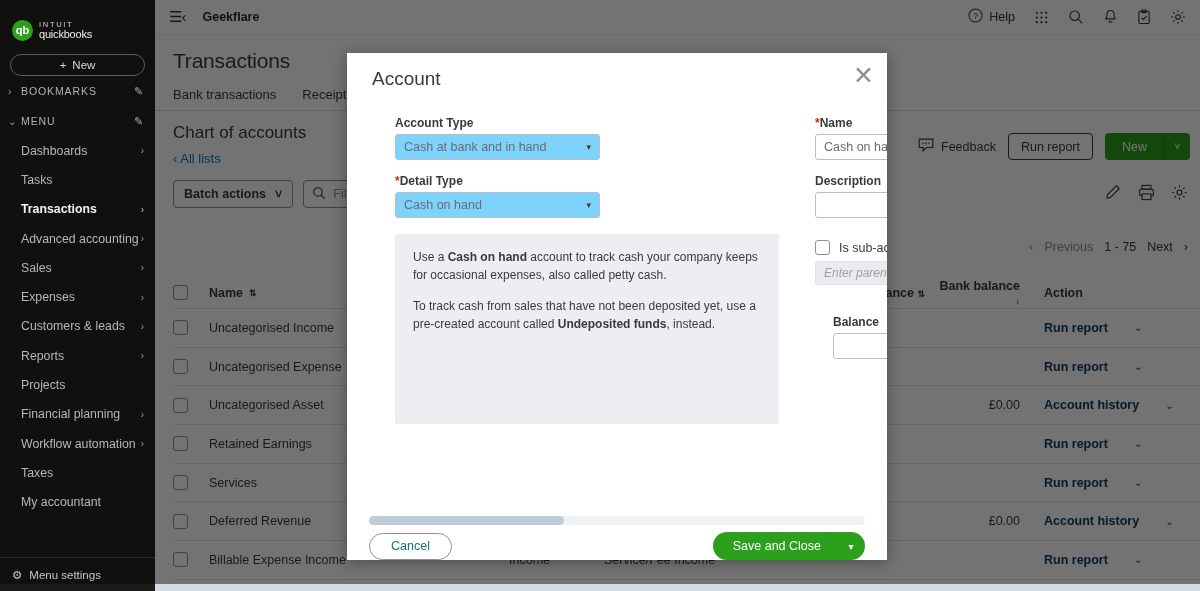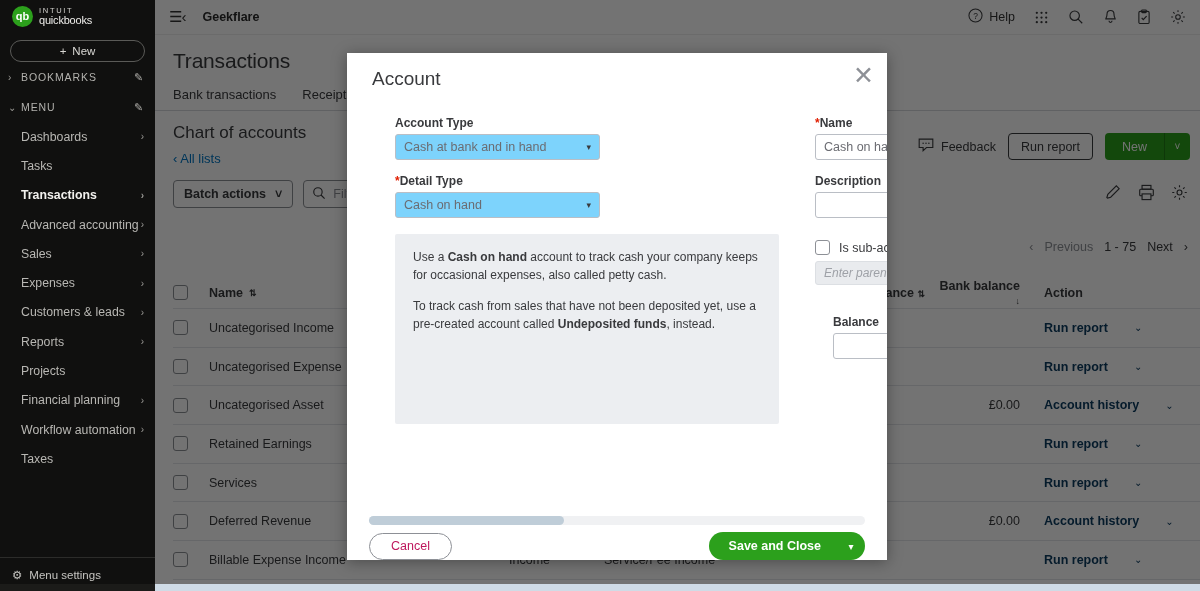--- a/index.html
+++ b/index.html
@@ -12,21 +12,21 @@
   #app { position: relative; width: 1200px; height: 591px; overflow: hidden; }
 
   
   #sidebar {
     position: absolute; left: 0; top: 0;
     width: 155px; height: 591px;
     background: #10100f;
     color: #c9c8c4;
     font-size: 12.5px;
   }
-  .qb-logo { display: flex; align-items: center; gap: 6px; padding: 6px 0 0 12px; }
+  .qb-logo { display: flex; align-items: center; gap: 6px; padding: 20px 0 0 12px; }
   .qb-mark {
     width: 21px; height: 21px; border-radius: 50%;
     background: #2ca01c; color: #fff;
     font-size: 11px; font-weight: bold;
     display: flex; align-items: center; justify-content: center;
     line-height: 1;
   }
   .qb-words { line-height: 1.02; }
   .qb-intuit { font-size: 7.5px; letter-spacing: 1.7px; color: #d4d3cf; display:block; }
   .qb-qbooks { font-size: 11px; color: #eeedea; display:block; letter-spacing: -0.2px; }
@@ -241,26 +241,26 @@
     position: absolute; left: 0; top: 0; height: 9px; width: 195px;
     background: #bfcdd8; border-radius: 5px; cursor: pointer;
   }
   .m-actions {
     position: absolute; left: 0; right: 0; top: 46px;
     display: flex; align-items: center; padding: 0 22px;
   }
   .cancel {
     border: 1px solid #8d9096; border-radius: 14px;
     height: 27px; padding: 0 21px; background: #fff;
-    display: flex; align-items: center; font-size: 12.5px; color: #be185d;
+    display: flex; align-items: center; font-size: 12.5px; color: #0f766e;
     cursor: pointer;
   }
   .savegrp { margin-left: auto; display: flex; height: 28px; }
   .savebtn {
-    background: #2ca01c; color: #fff; font-size: 12.5px; font-weight: bold;
+    background: #2ca01c; color: #fff; font-size: 12.5px; font-weight: normal;
     padding: 0 16px 0 20px; display: flex; align-items: center; cursor: pointer;
     border-radius: 14px 0 0 14px;
   }
   .savecar {
     background: #2ca01c; color: #fff; width: 28px;
     display: flex; align-items: center; justify-content: center;
     cursor: pointer; border-radius: 0 14px 14px 0; font-size: 10px;
   }
 
   #botstrip {
@@ -339,20 +339,23 @@
         <div class="sb-item">
           <span class="lbl">Financial planning</span>
           <span class="arr">›</span>
         </div>
         <div class="sb-item">
           <span class="lbl">Workflow automation</span>
           <span class="arr">›</span>
         </div>
         <div class="sb-item">
           <span class="lbl">Taxes</span>
+        </div>
+        <div class="sb-item">
+          <span class="lbl">My accountant</span>
         </div>
       </div>
 
     <div id="sb-bottom">
       <span>⚙</span>
       <span>Menu settings</span>
     </div>
   </div>
 
   <div id="main">

